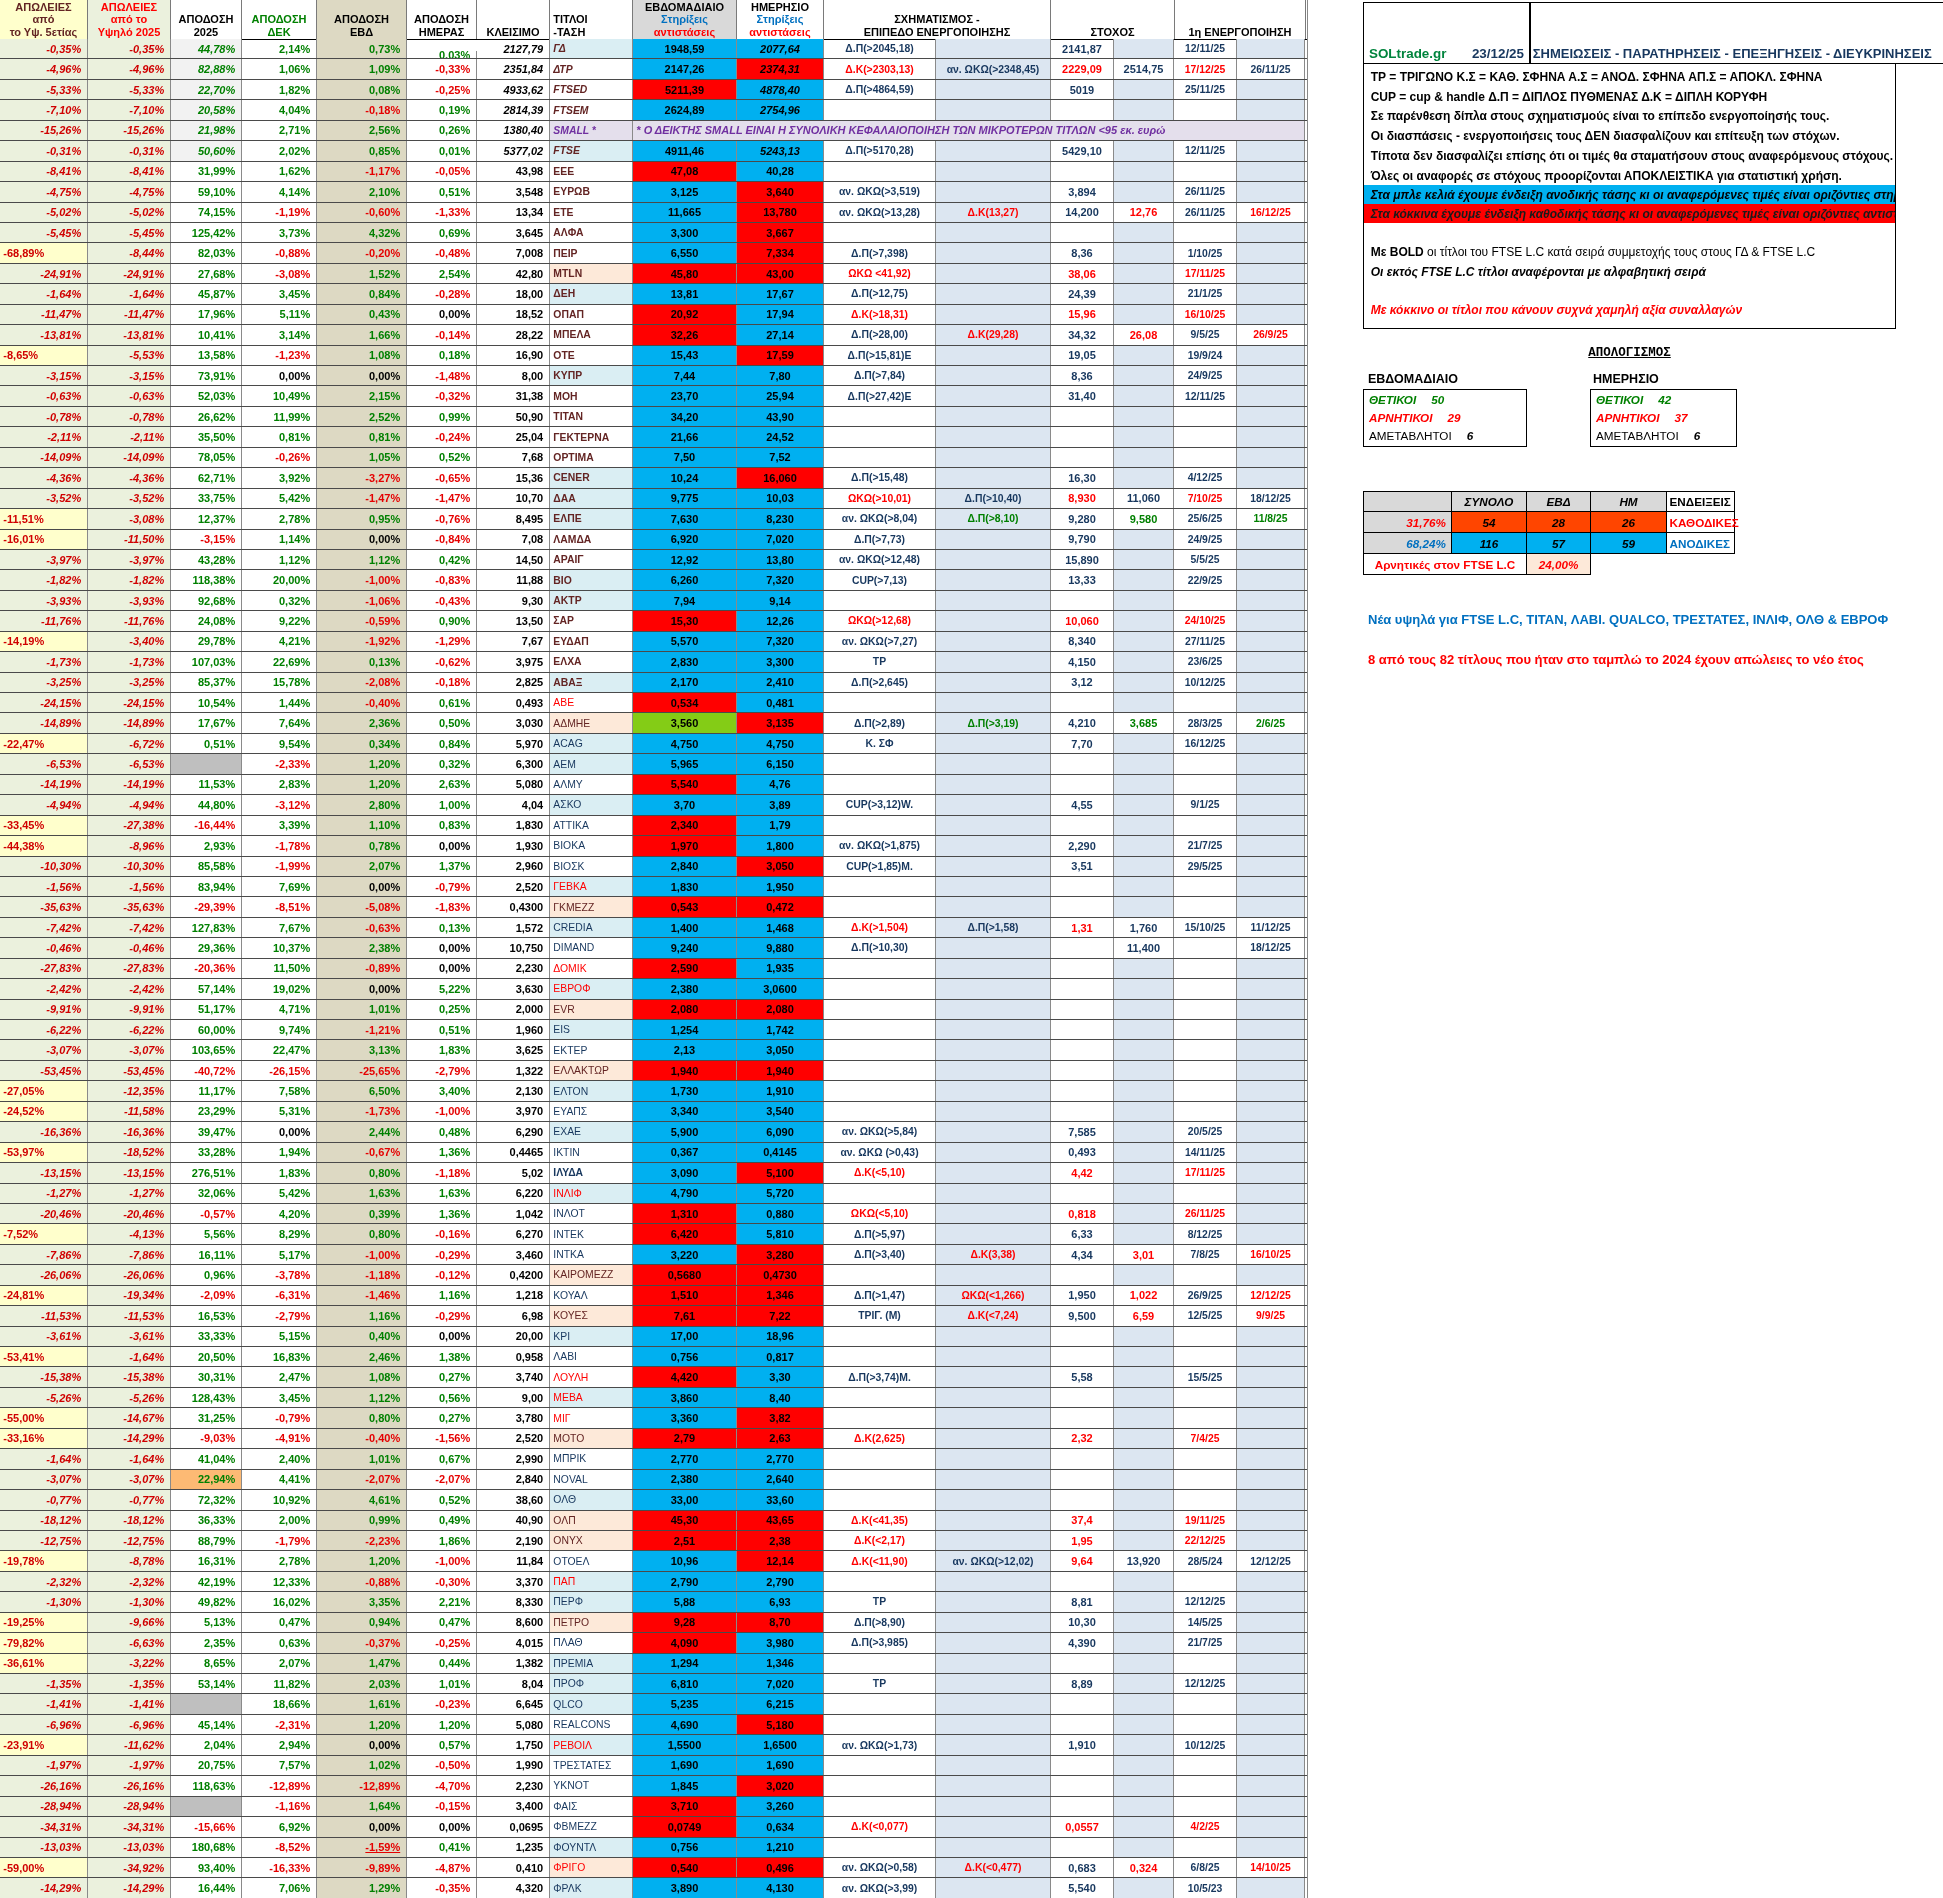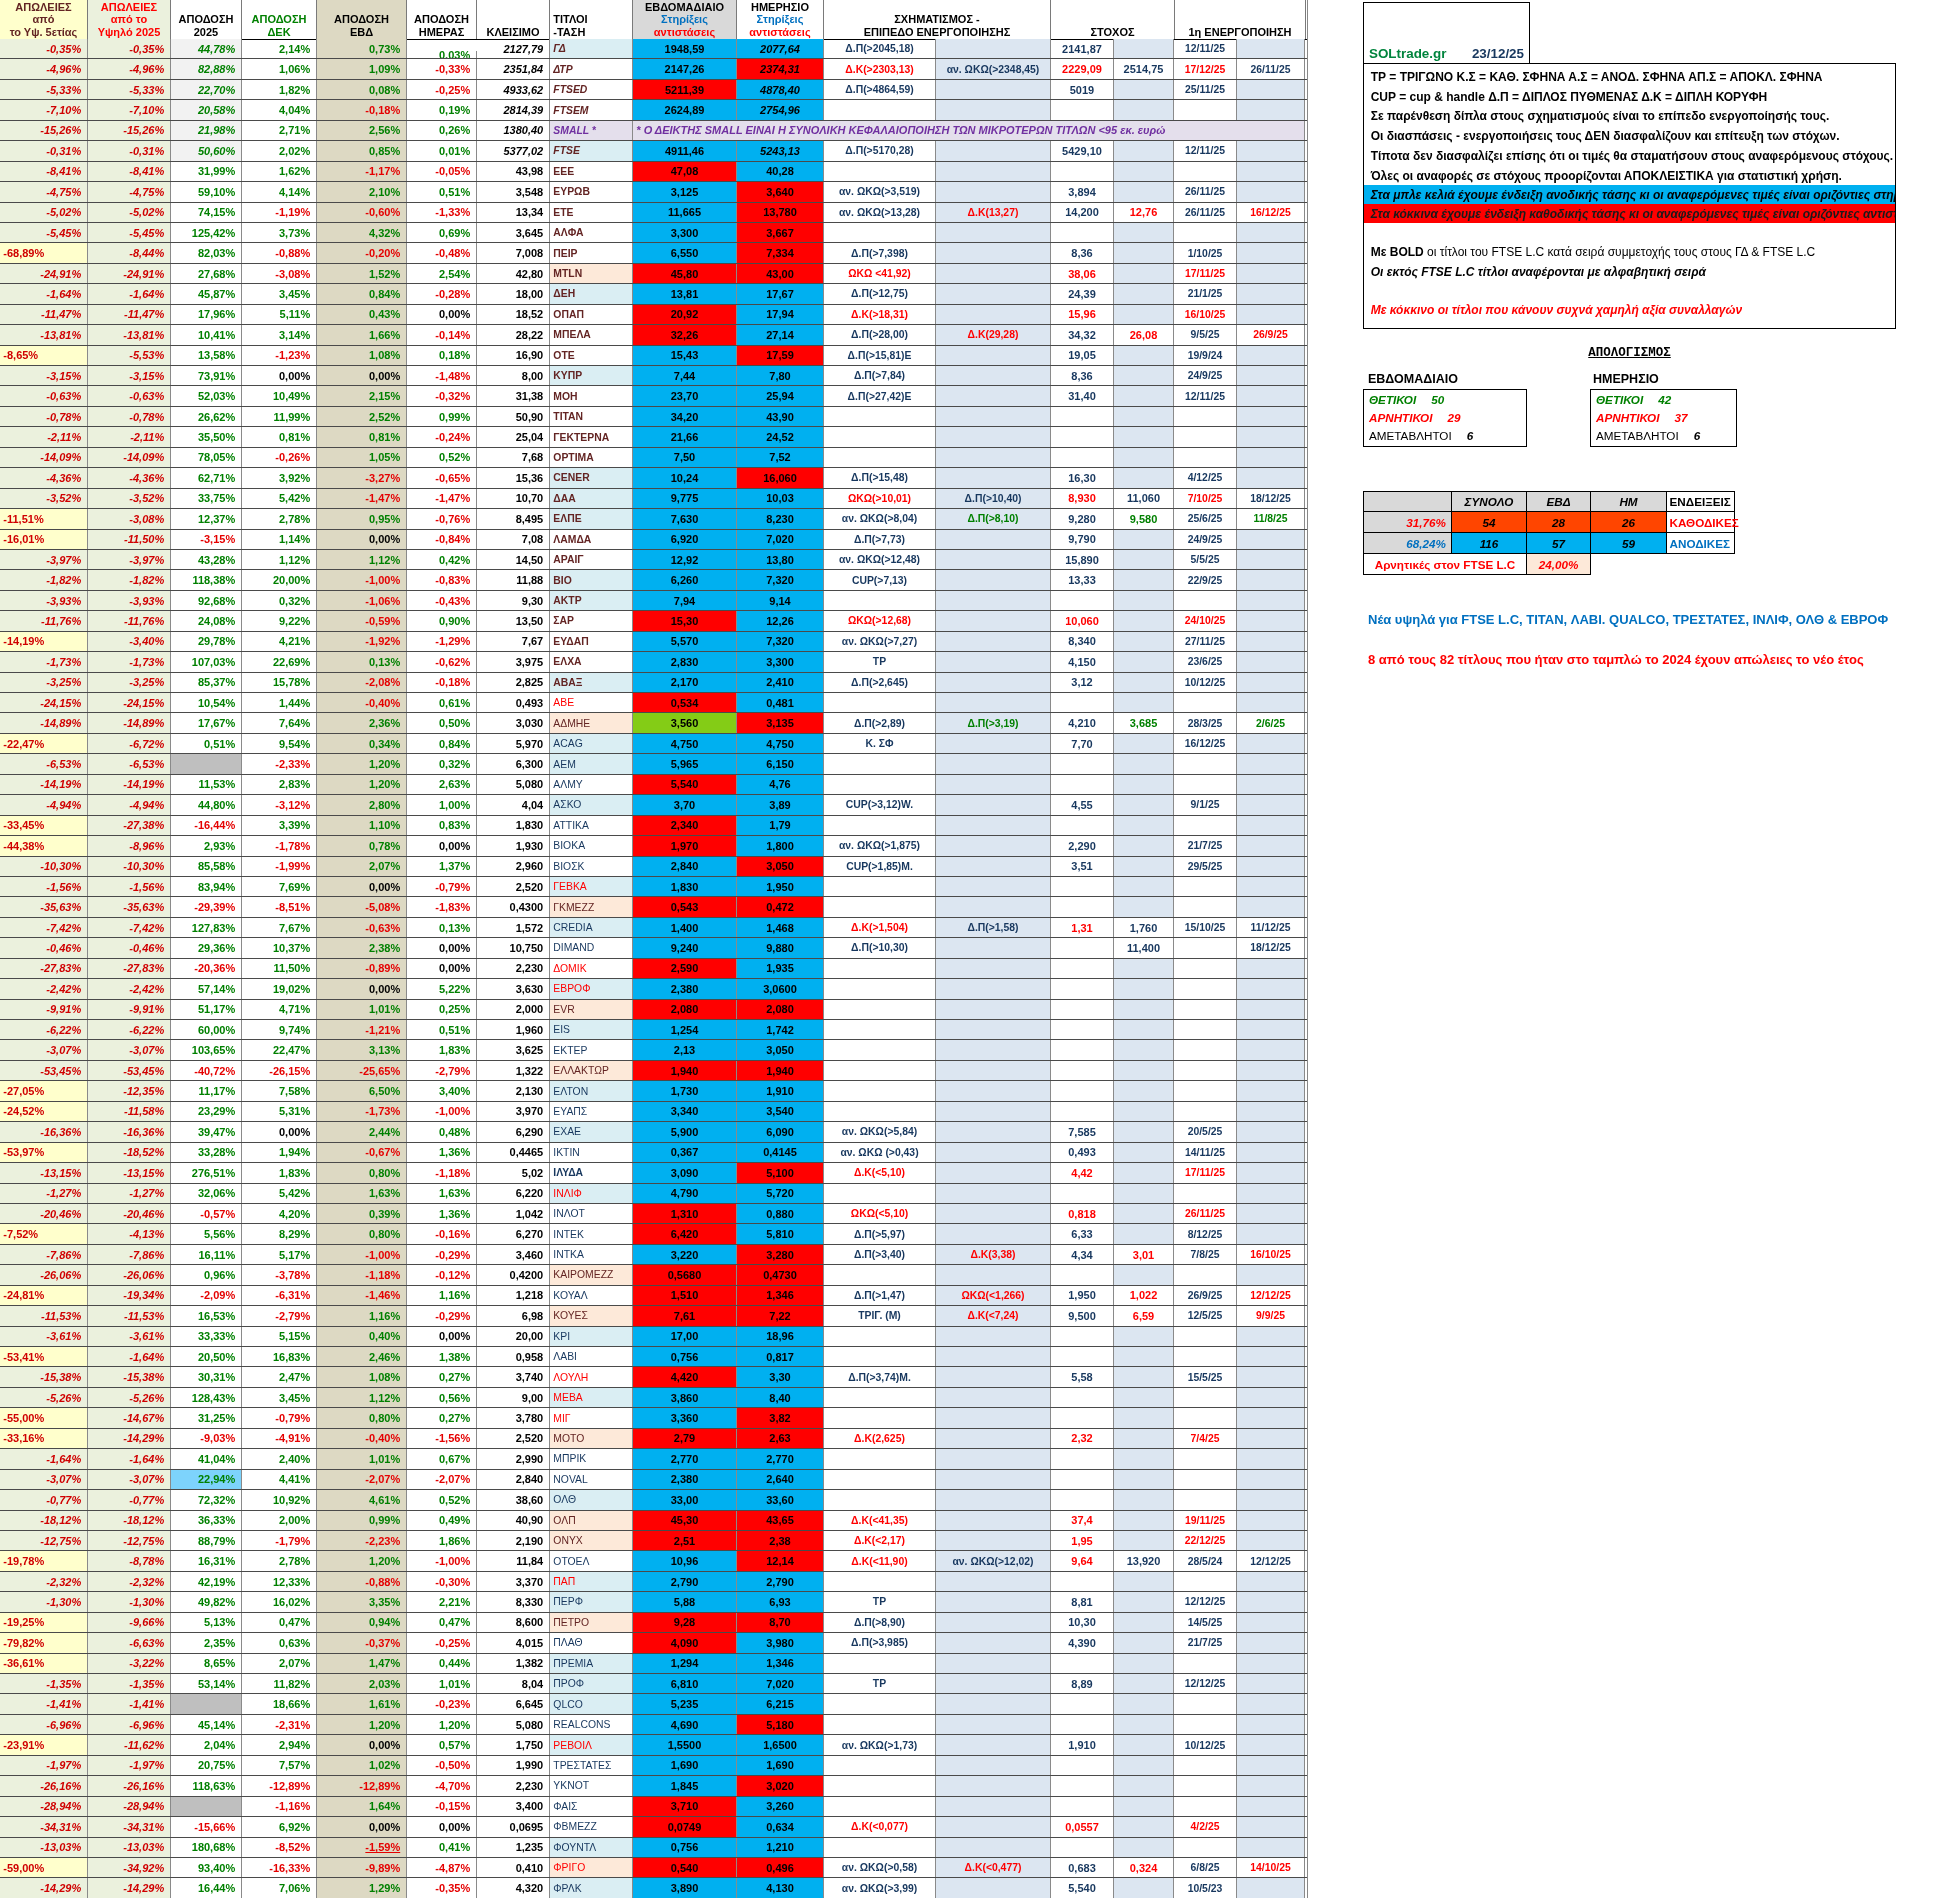--- a/index.html
+++ b/index.html
@@ -1361,21 +1361,21 @@
           <div class="cell ctr" style="flex: 0 0 112px; font-size: 10.4px; color: rgb(23, 55, 94);"></div>
           <div class="cell ctr" style="flex: 0 0 115px; font-size: 10.4px; background: rgb(220, 230, 241); color: rgb(23, 55, 94);"></div>
           <div class="cell ctr" style="flex: 0 0 63px; color: rgb(23, 55, 94);"></div>
           <div class="cell ctr" style="flex: 0 0 60px; background: rgb(220, 230, 241); color: rgb(23, 55, 94);"></div>
           <div class="cell ctr" style="flex: 0 0 63px; color: rgb(23, 55, 94); font-size: 10.4px;"></div>
           <div class="cell ctr" style="flex: 0 0 68px; background: rgb(220, 230, 241); color: rgb(23, 55, 94); font-size: 10.4px;"></div>
         </div>
         <div class="row">
           <div class="cell num it" style="flex: 0 0 88px; background: rgb(235, 241, 221); color: rgb(208, 0, 0);">-3,07%</div>
           <div class="cell num it" style="flex: 0 0 83px; background: rgb(235, 241, 221); color: rgb(208, 0, 0);">-3,07%</div>
-          <div class="cell num" style="flex: 0 0 71px; background: #7dd3fc; color: rgb(0, 128, 0); text-align: right;">22,94%</div>
+          <div class="cell num" style="flex: 0 0 71px; background: #fdba74; color: rgb(0, 128, 0); text-align: right;">22,94%</div>
           <div class="cell num" style="flex: 0 0 75px; color: rgb(0, 128, 0);">4,41%</div>
           <div class="cell num" style="flex: 0 0 90px; background: rgb(221, 217, 195); color: rgb(229, 0, 0);">-2,07%</div>
           <div class="cell num" style="flex: 0 0 70px; color: rgb(229, 0, 0);">-2,07%</div>
           <div class="cell num" style="flex: 0 0 73px; color: rgb(0, 0, 0);">2,840</div>
           <div class="cell lft" style="flex: 0 0 83px; background: rgb(255, 255, 255); color: rgb(23, 55, 94); font-size: 10.4px; font-weight: normal;">NOVAL</div>
           <div class="cell ctr" style="flex: 0 0 104px; background: rgb(0, 176, 240); color: rgb(0, 0, 0);">2,380</div>
           <div class="cell ctr" style="flex: 0 0 87px; background: rgb(0, 176, 240); color: rgb(0, 0, 0);">2,640</div>
           <div class="cell ctr" style="flex: 0 0 112px; font-size: 10.4px; color: rgb(23, 55, 94);"></div>
           <div class="cell ctr" style="flex: 0 0 115px; font-size: 10.4px; background: rgb(220, 230, 241); color: rgb(23, 55, 94);"></div>
           <div class="cell ctr" style="flex: 0 0 63px; color: rgb(23, 55, 94);"></div>
@@ -1743,20 +1743,21 @@
           <div class="cell ctr" style="flex: 0 0 63px; color: rgb(23, 55, 94); font-size: 10.4px;">10/5/23</div>
           <div class="cell ctr" style="flex: 0 0 68px; background: rgb(220, 230, 241); color: rgb(23, 55, 94); font-size: 10.4px;"></div>
         </div>
       </div>
   </div>
 
   <div id="brandbox" class="abs bx">
     <span id="brand">SOLtrade.gr</span>
     <span id="repdate">23/12/25</span>
   </div>
+  <div id="titlebox" class="abs bx">ΣΗΜΕΙΩΣΕΙΣ - ΠΑΡΑΤΗΡΗΣΕΙΣ - ΕΠΕΞΗΓΗΣΕΙΣ - ΔΙΕΥΚΡΙΝΗΣΕΙΣ</div>
 
   <div id="notesbox" class="abs bx">
     <div id="legend-lines">
         <div class="legend-line">ΤΡ = ΤΡΙΓΩΝΟ  Κ.Σ = ΚΑΘ. ΣΦΗΝΑ  Α.Σ = ΑΝΟΔ. ΣΦΗΝΑ  ΑΠ.Σ = ΑΠΟΚΛ. ΣΦΗΝΑ</div>
         <div class="legend-line">CUP = cup &amp; handle   Δ.Π = ΔΙΠΛΟΣ ΠΥΘΜΕΝΑΣ  Δ.Κ = ΔΙΠΛΗ ΚΟΡΥΦΗ</div>
         <div class="legend-line">Σε παρένθεση δίπλα στους σχηματισμούς είναι το επίπεδο ενεργοποίησής τους.</div>
         <div class="legend-line">Οι διασπάσεις - ενεργοποιήσεις τους  ΔΕΝ διασφαλίζουν και επίτευξη των στόχων.</div>
         <div class="legend-line">Τίποτα δεν διασφαλίζει επίσης ότι οι τιμές θα σταματήσουν στους αναφερόμενους στόχους.</div>
         <div class="legend-line">Όλες οι αναφορές σε στόχους προορίζονται ΑΠΟΚΛΕΙΣΤΙΚΑ για  στατιστική χρήση.</div>
       </div>

